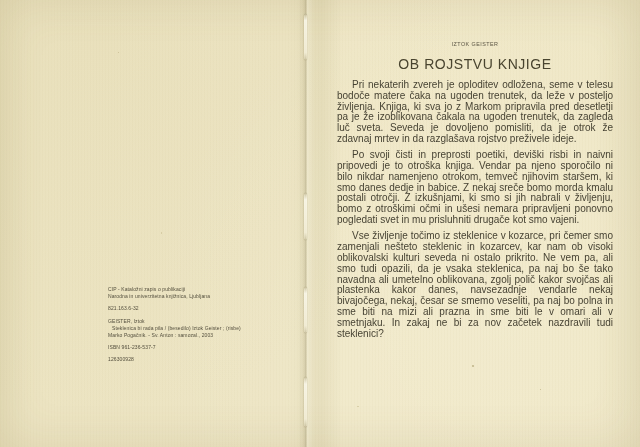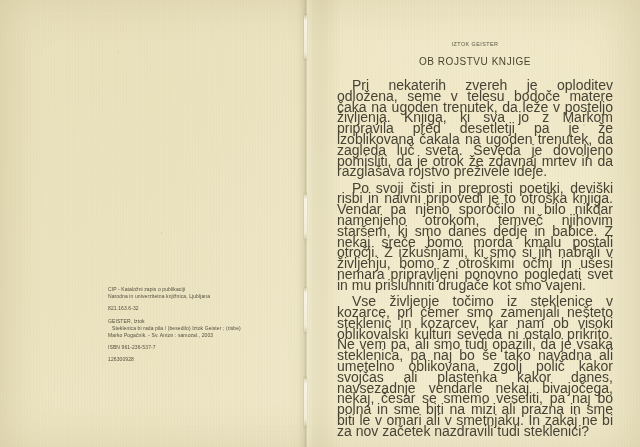--- a/index.html
+++ b/index.html
@@ -52,26 +52,26 @@
   .cip-line.indent { padding-left:4px; }
 
   
   .author {
     position:absolute; left:337px; top:41px; width:276px;
     text-align:center; font-size:5.4px; letter-spacing:0.45px;
     color:#5a5443; text-transform:uppercase;
   }
   .title {
     position:absolute; left:337px; top:56px; width:276px;
-    text-align:center; font-size:10px; letter-spacing:0.55px;
+    text-align:center; font-size:14px; letter-spacing:0.55px;
     color:#49442f; text-transform:uppercase;
   }
   .body-text {
     position:absolute; left:337px; top:80px; width:276px;
-    font-size:14px; line-height:10.8px; color:#474334;
+    font-size:10px; line-height:10.8px; color:#474334;
     text-align:justify;
   }
   .body-text p { margin:0 0 5.5px 0; text-indent:15px; }
 
   
   .speck { position:absolute; border-radius:50%; }
   .speck.a { left:472px; top:365px; width:2px; height:2px; background:rgba(150,135,80,0.55); }
   .speck.b { left:540px; top:389px; width:1px; height:1px; background:rgba(150,135,80,0.5); }
   .speck.c { left:357px; top:406px; width:2px; height:1px; background:rgba(165,150,95,0.4); }
   .speck.d { left:118px; top:52px;  width:1px; height:1px; background:rgba(150,135,80,0.4); }

